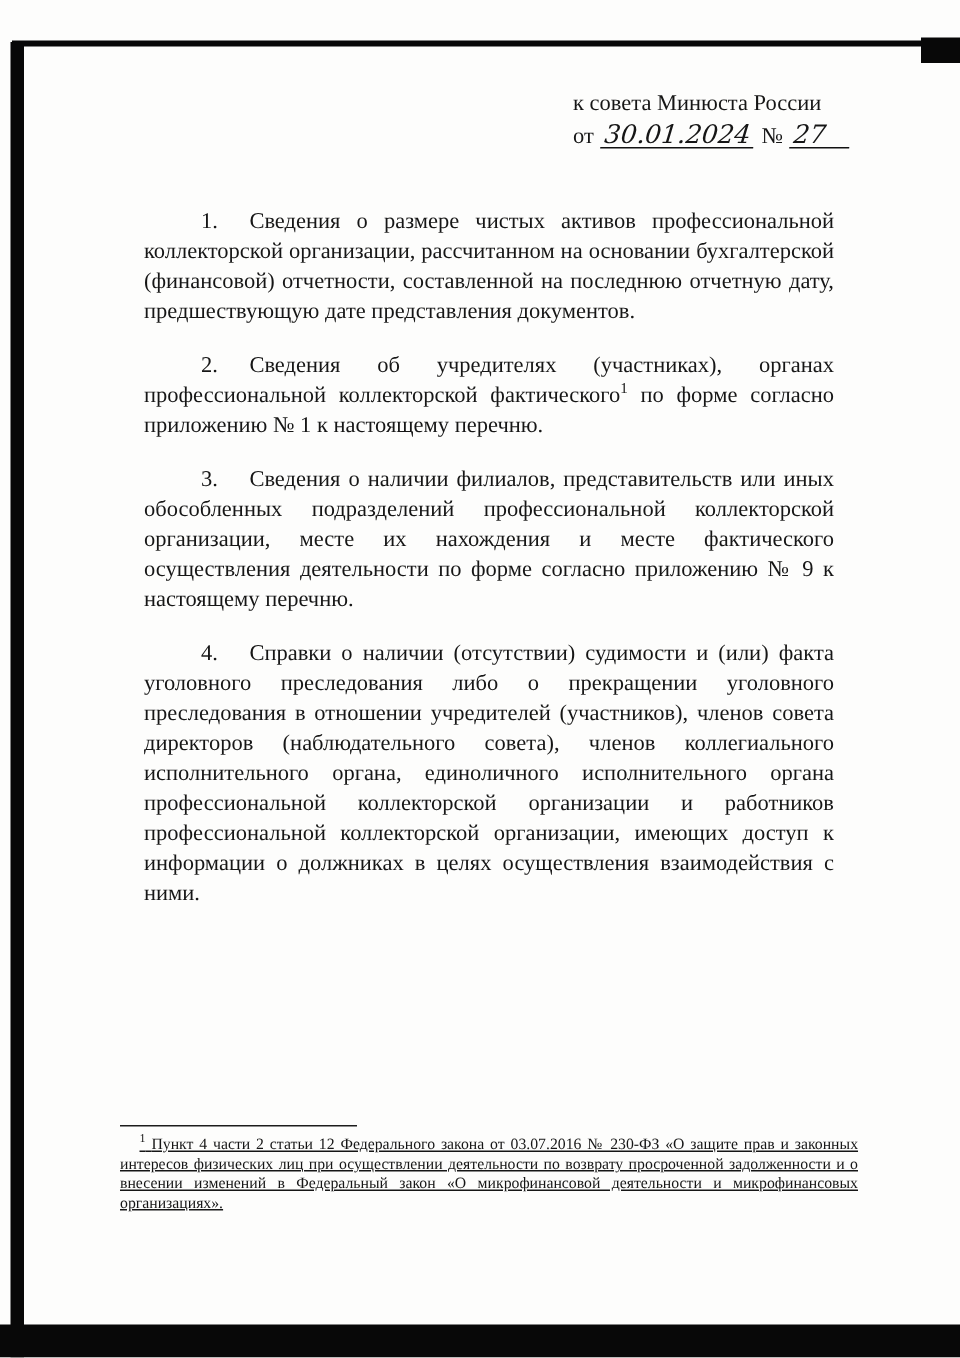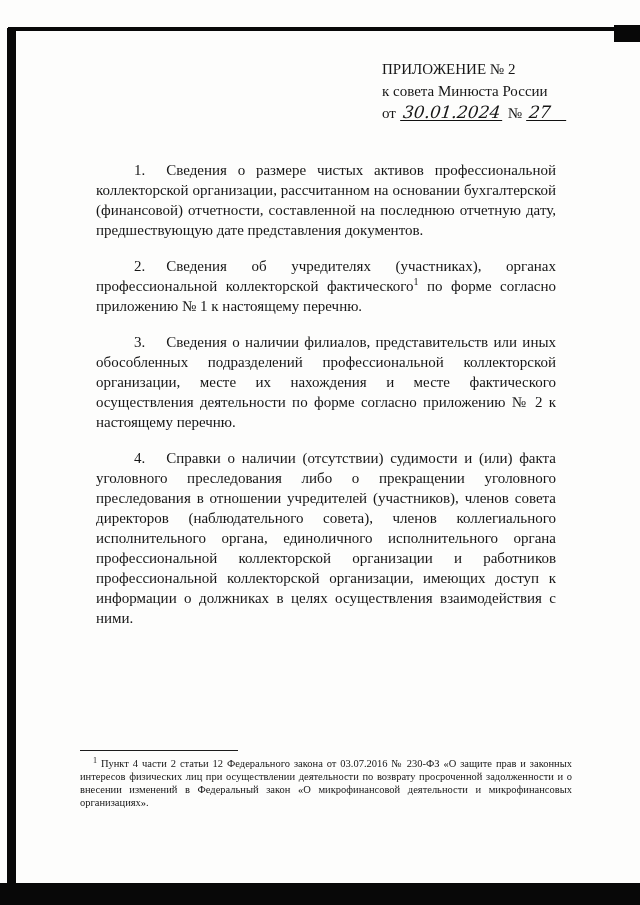--- a/index.html
+++ b/index.html
@@ -77,50 +77,50 @@
     width: 158px; height: 0;
     border-top: 1.5px solid #1c1c1c;
     margin-bottom: 6px;
   }
   .fn-text {
     margin: 0;
     font-size: 10.5px;
     line-height: 13px;
     text-align: justify;
     text-indent: 13px;
+    text-decoration: underline;
   }
   .fn-text sup { font-size: 8px; line-height: 0; }
 </style>
 </head>
 <body>
 
 <div class="page">
 
   <div class="edge-top"></div>
   <div class="edge-left"></div>
   <div class="edge-bottom"></div>
   <div class="corner-tr"></div>
 
   <div class="content">
 
     <div class="doc-header">
-      <div>ПРИЛОЖЕНИЕ № 2</div>
       <div>к совета Минюста России</div>
       <div><span>от</span> <span class="hw">30.01.2024</span> <span>№</span> <span class="hw hw-num">27</span></div>
     </div>
 
     <div class="doc-title">
     </div>
 
     <div class="paras">
       <p class="para"><span class="num">1.</span><span>Сведения о размере чистых активов профессиональной коллекторской организации, рассчитанном на основании бухгалтерской (финансовой) отчетности, составленной на последнюю отчетную дату, предшествующую дате представления документов.</span></p>
 
       <p class="para"><span class="num">2.</span><span>Сведения об учредителях (участниках), органах профессиональной коллекторской фактического</span><sup>1</sup> <span>по форме согласно приложению № 1 к настоящему перечню.</span></p>
 
-      <p class="para"><span class="num">3.</span><span>Сведения о наличии филиалов, представительств или иных обособленных подразделений профессиональной коллекторской организации, месте их нахождения и месте фактического осуществления деятельности по форме согласно приложению № 2 к настоящему перечню.</span></p>
+      <p class="para"><span class="num">3.</span><span>Сведения о наличии филиалов, представительств или иных обособленных подразделений профессиональной коллекторской организации, месте их нахождения и месте фактического осуществления деятельности по форме согласно приложению № 9 к настоящему перечню.</span></p>
 
       <p class="para"><span class="num">4.</span><span>Справки о наличии (отсутствии) судимости и (или) факта уголовного преследования либо о прекращении уголовного преследования в отношении учредителей (участников), членов совета директоров (наблюдательного совета), членов коллегиального исполнительного органа, единоличного исполнительного органа профессиональной коллекторской организации и работников профессиональной коллекторской организации, имеющих доступ к информации о должниках в целях осуществления взаимодействия с ними.</span></p>
     </div>
 
   </div>
 
   <div class="footnote">
     <div class="fn-rule"></div>
     <p class="fn-text"><sup>1</sup> <span>Пункт 4 части 2 статьи 12 Федерального закона от 03.07.2016 № 230-ФЗ «О защите прав и законных интересов физических лиц при осуществлении деятельности по возврату просроченной задолженности и о внесении изменений в Федеральный закон «О микрофинансовой деятельности и микрофинансовых организациях».</span></p>
   </div>

